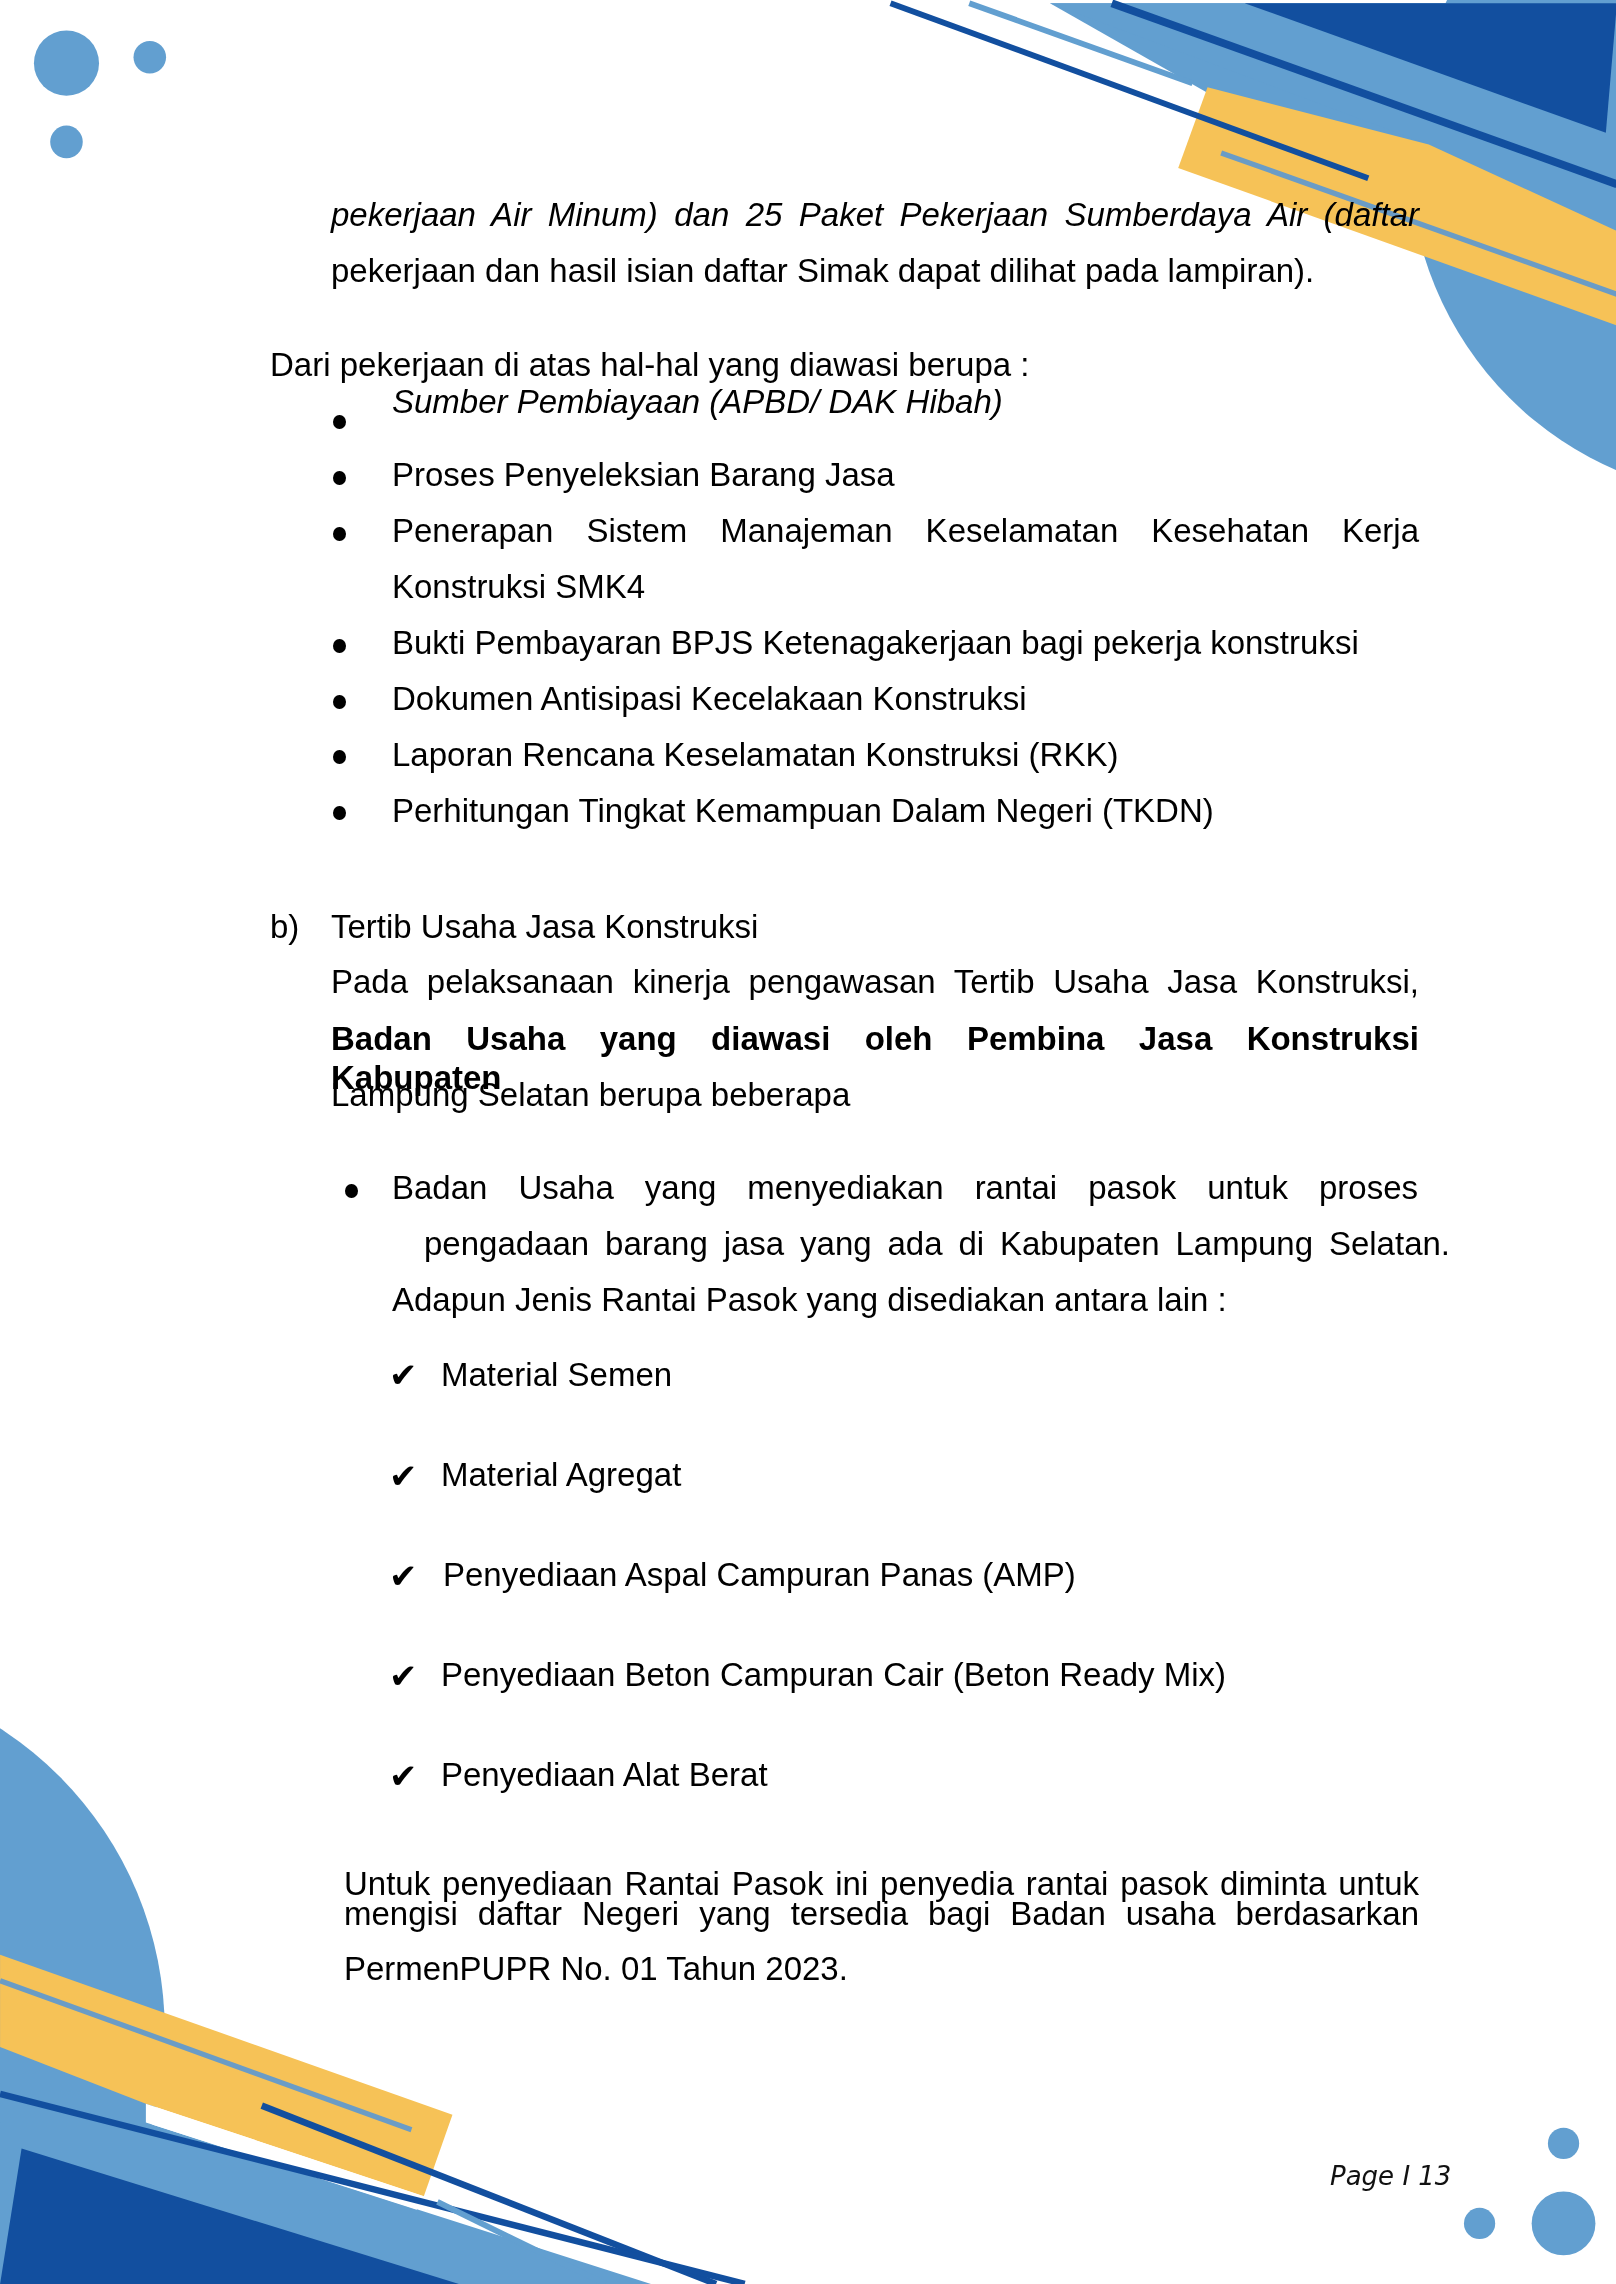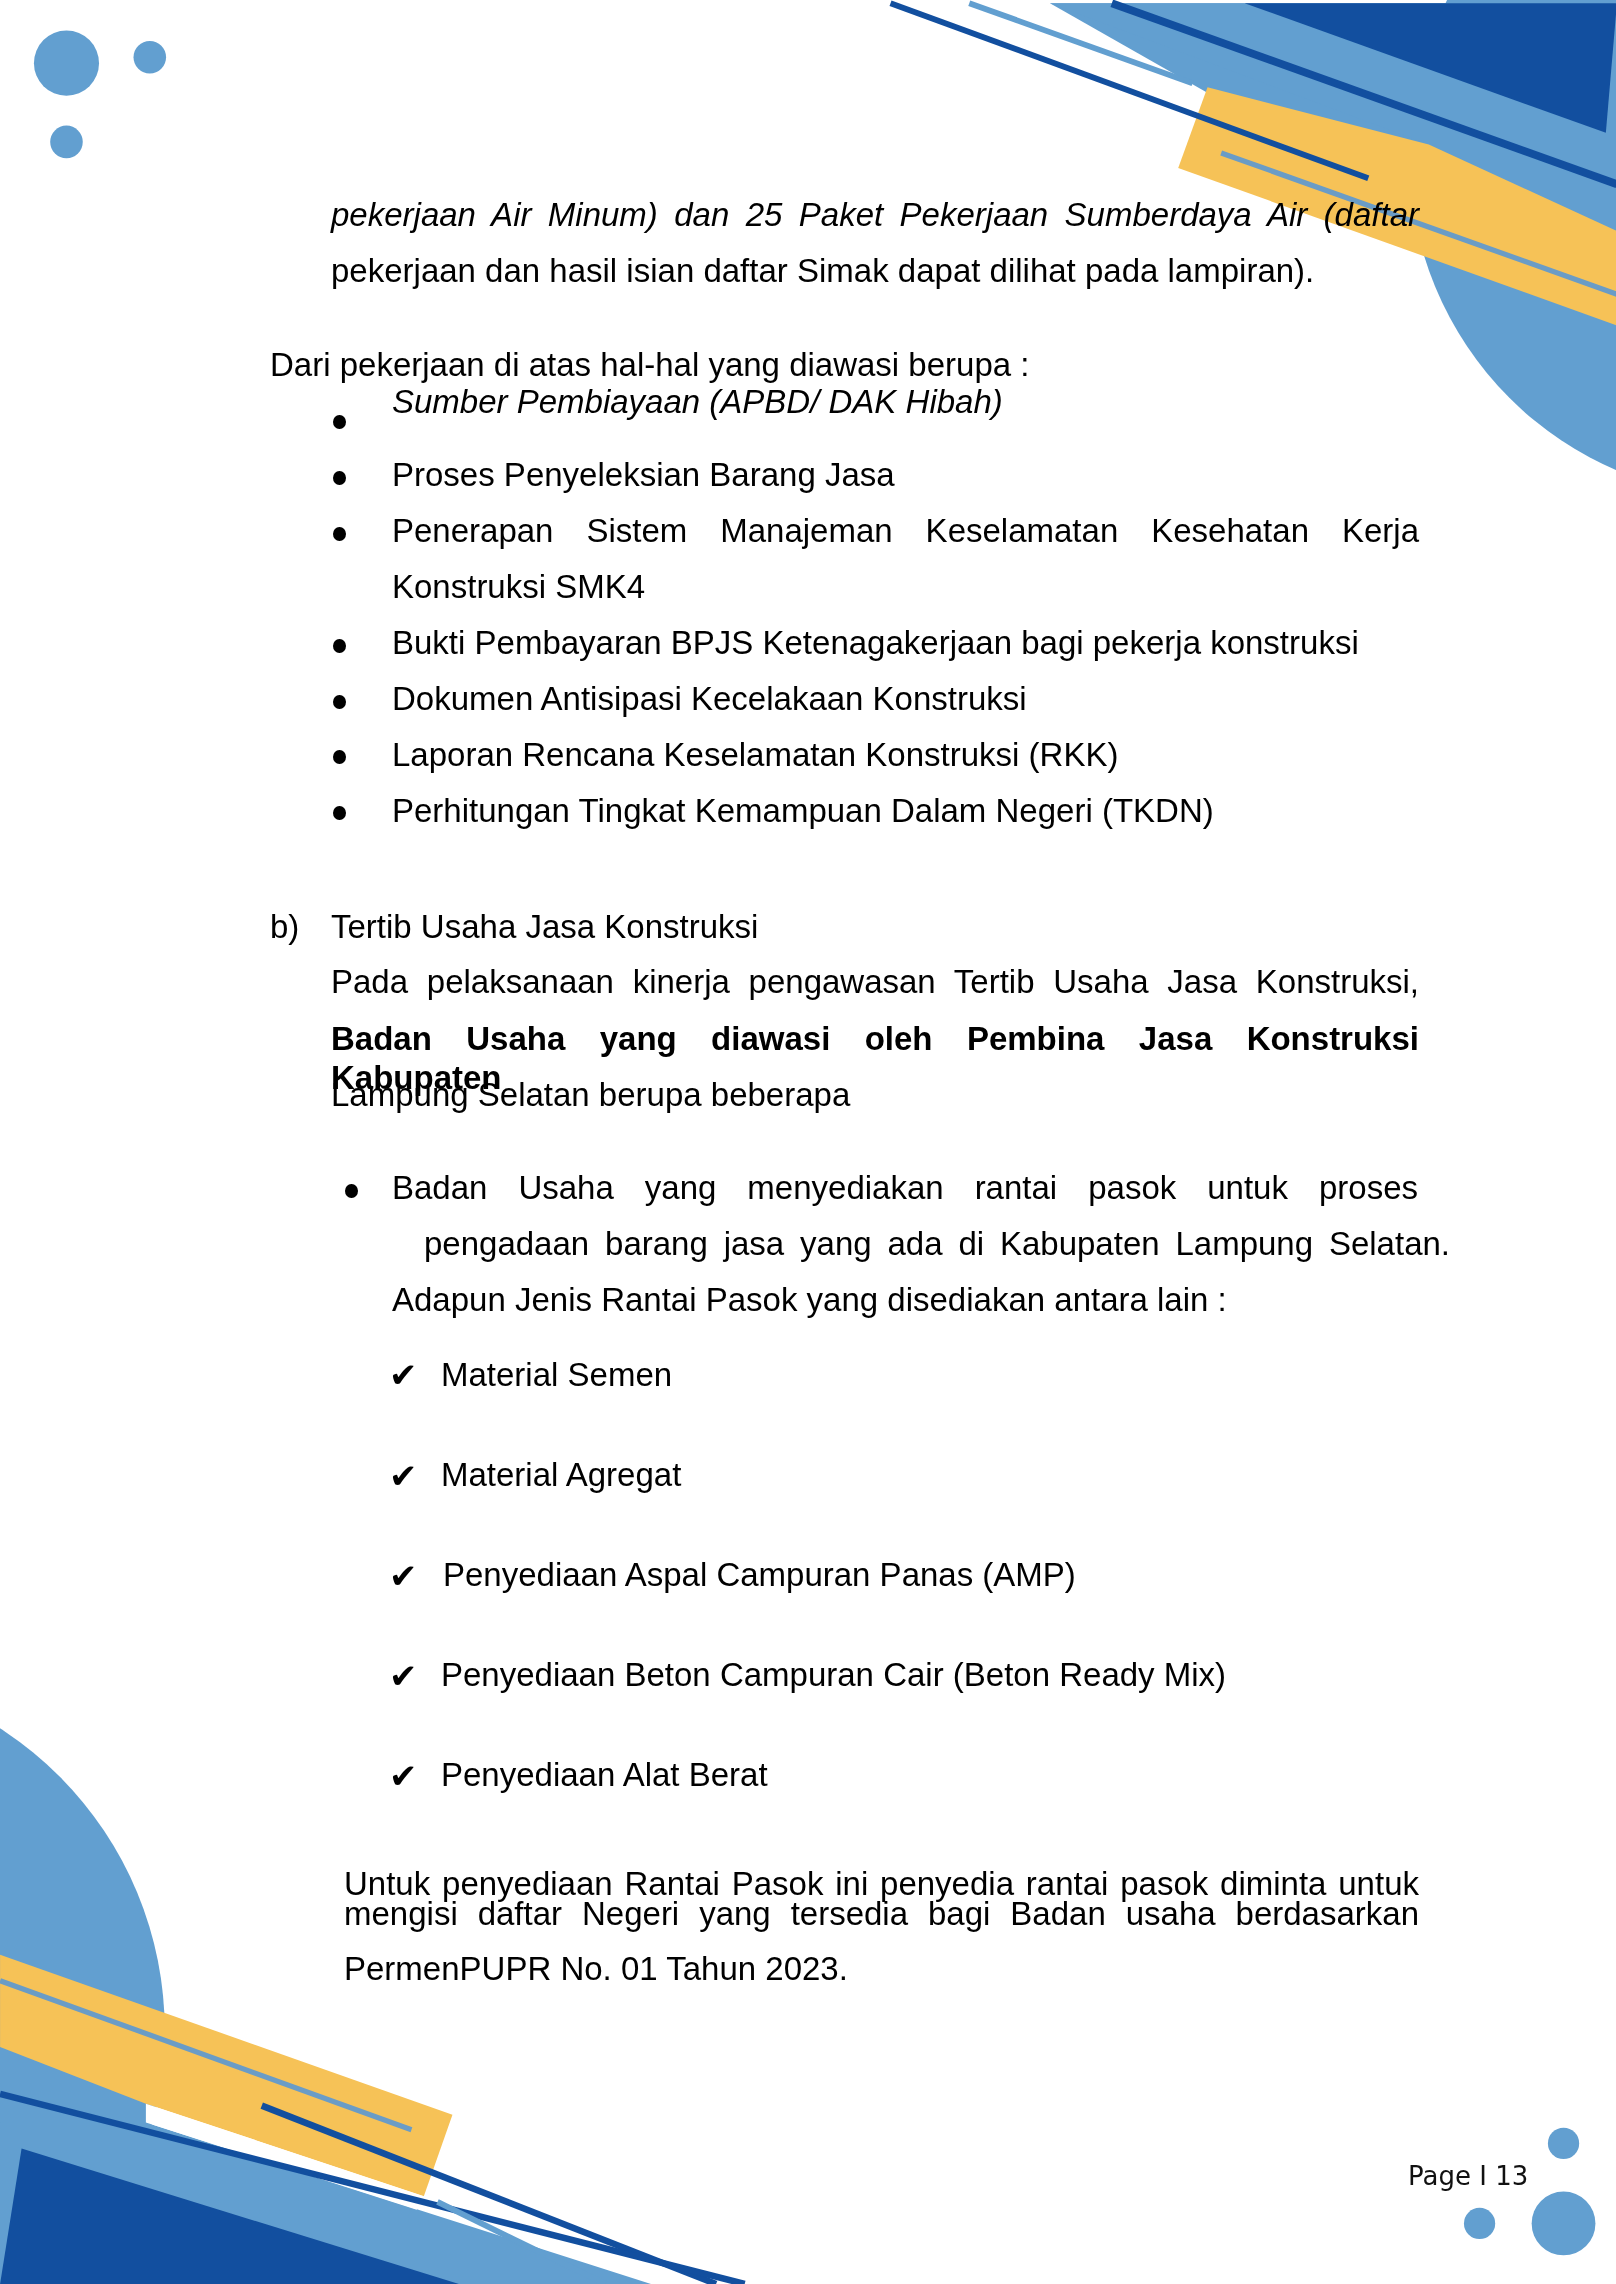--- a/index.html
+++ b/index.html
@@ -112,14 +112,14 @@
 <div class="check" style="left:389px; top:1657px;">✔</div>
 <div class="ln" style="left:441px; top:1655px;">Penyediaan Beton Campuran Cair (Beton Ready Mix)</div>
 
 <div class="check" style="left:389px; top:1757px;">✔</div>
 <div class="ln" style="left:441px; top:1755px;">Penyediaan Alat Berat</div>
 
 <div class="ln just" style="left:344px; top:1837px; width:1075px;margin-top:27px;">Untuk penyediaan Rantai Pasok ini penyedia rantai pasok diminta untuk</div>
 <div class="ln just" style="left:344px; top:1894px; width:1075px;">mengisi daftar Negeri yang tersedia bagi Badan usaha berdasarkan</div>
 <div class="ln" style="left:344px; top:1949px;">PermenPUPR No. 01 Tahun 2023.</div>
 
-<div class="page-num" style="left:1408px; top:2160px;">Page I  13</div>
+<div class="page-num" style="left:1330px; top:2160px;font-style:italic;">Page I  13</div>
 
 
 </body></html>

